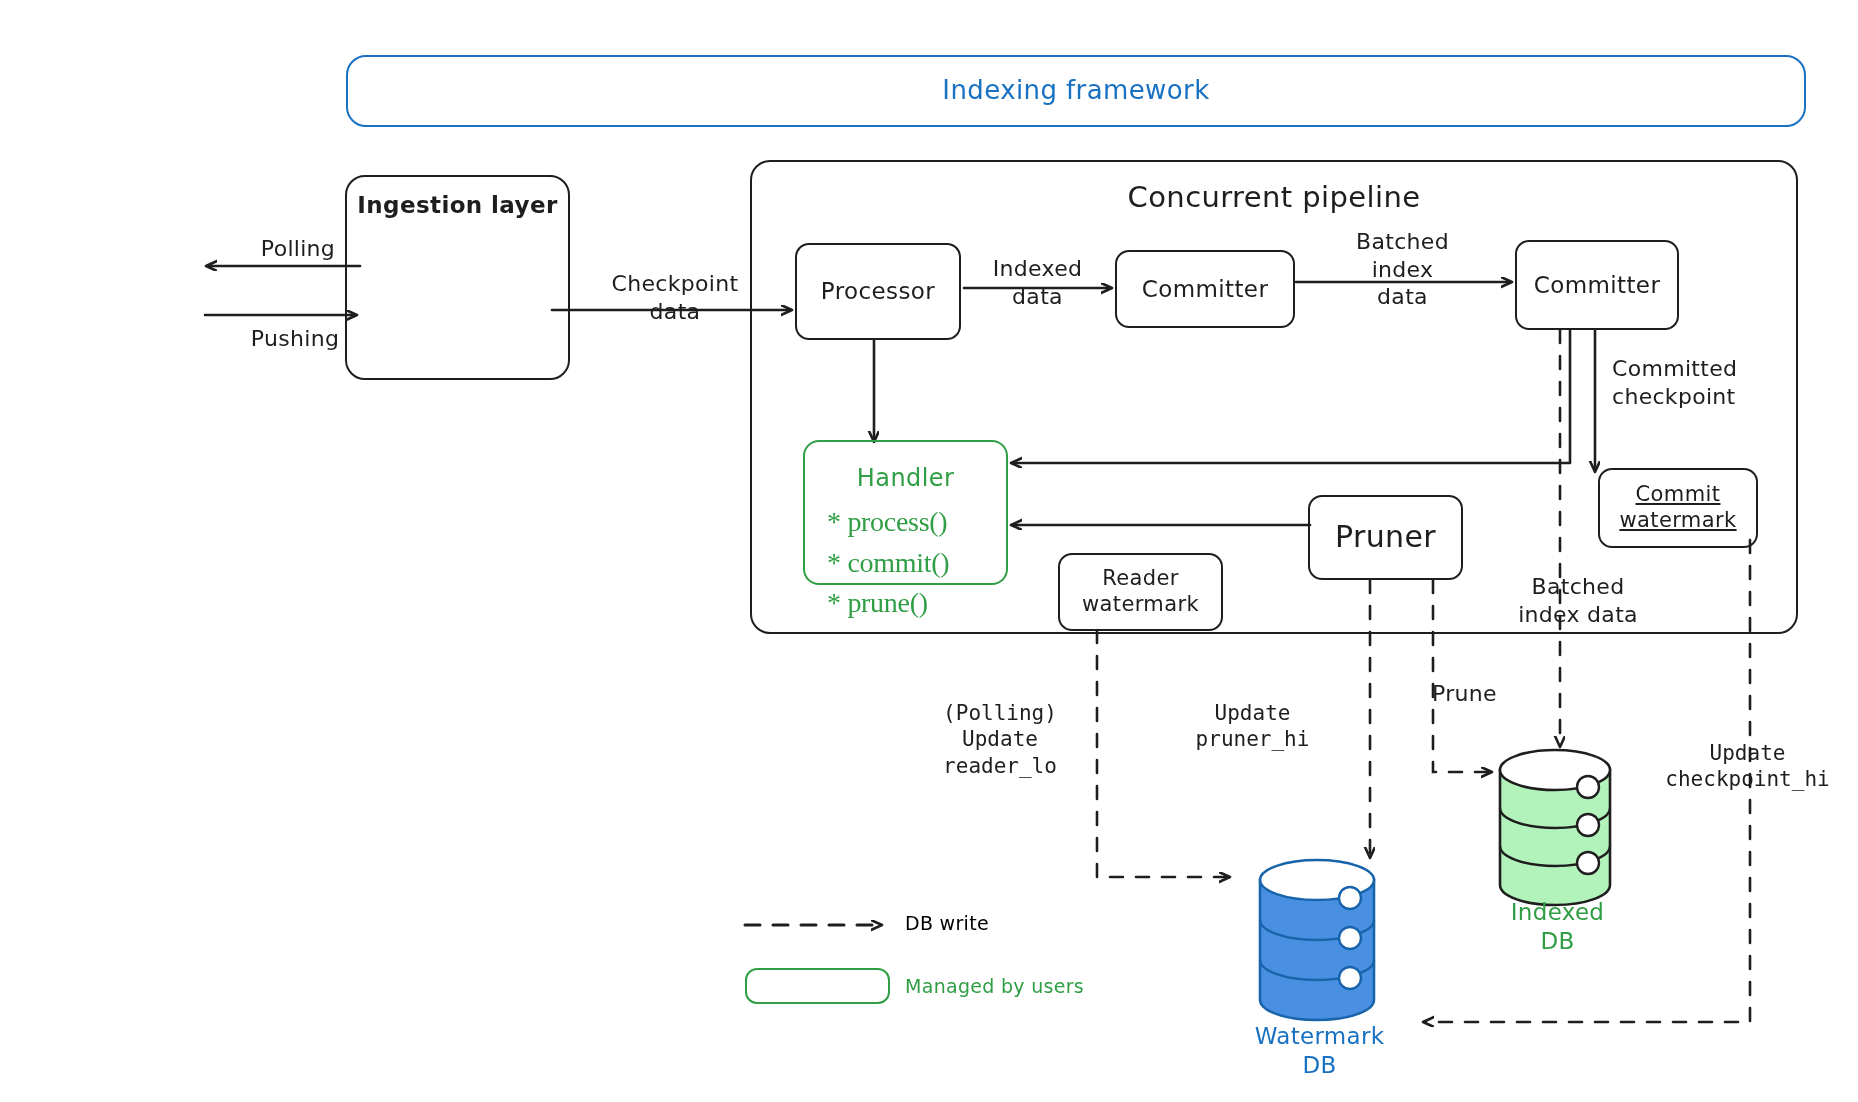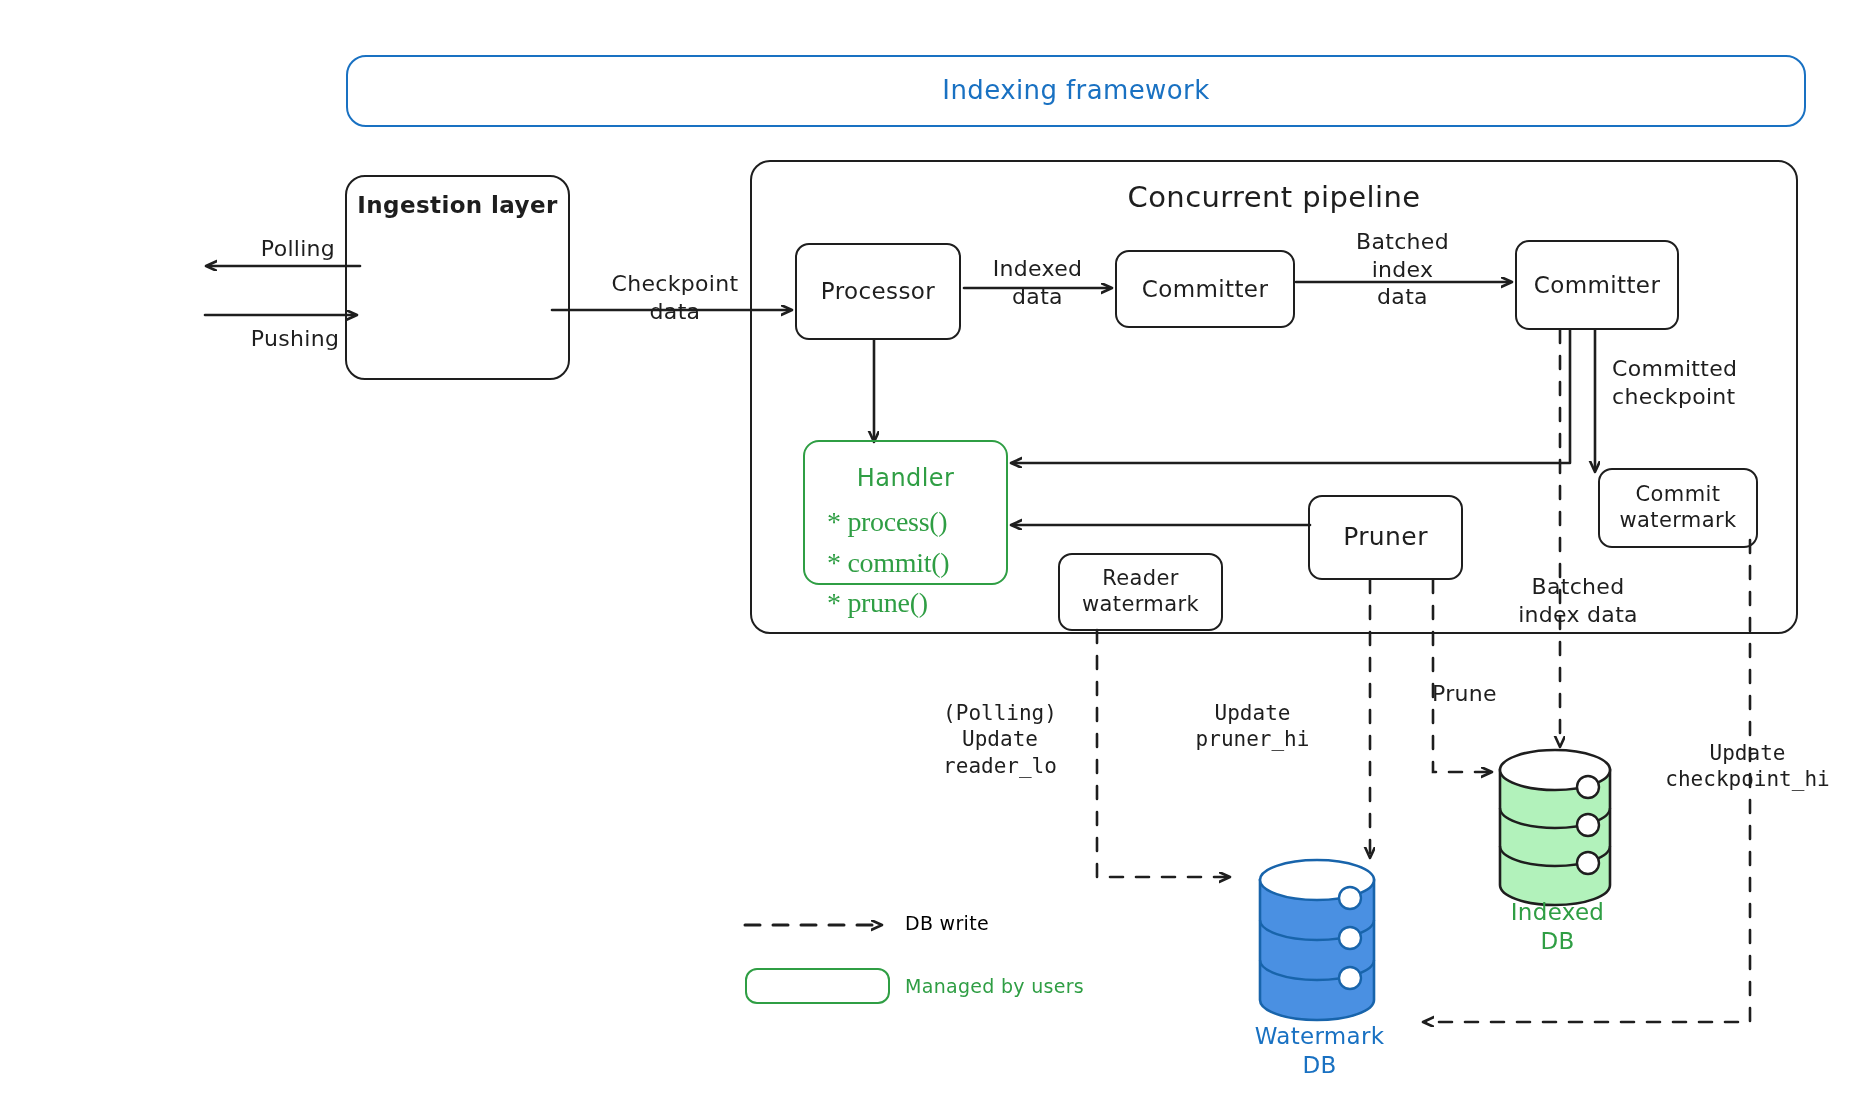--- a/index.html
+++ b/index.html
@@ -133,26 +133,26 @@
 
   <div class="node" style="left:1115px;top:250px;width:180px;height:78px;font-size:23px;">
     <span>Committer</span>
   </div>
 
   <div class="node" style="left:1515px;top:240px;width:164px;height:90px;font-size:23px;">
     <span>Committer</span>
   </div>
 
   <div class="node" style="left:1598px;top:468px;width:160px;height:80px;font-size:21px;
-              white-space:pre;">
+              white-space:pre;text-decoration:underline;">
     <span>Commit
 watermark</span>
   </div>
 
-  <div class="node" style="left:1308px;top:495px;width:155px;height:85px;font-size:25px;">
+  <div class="node" style="left:1308px;top:495px;width:155px;height:85px;font-size:30px;">
     <span>Pruner</span>
   </div>
 
   <div class="node" style="left:1058px;top:553px;width:165px;height:78px;font-size:21px;
               white-space:pre;">
     <span>Reader
 watermark</span>
   </div>
 
   <div class="handler" style="left:803px;top:440px;width:205px;height:145px;">

